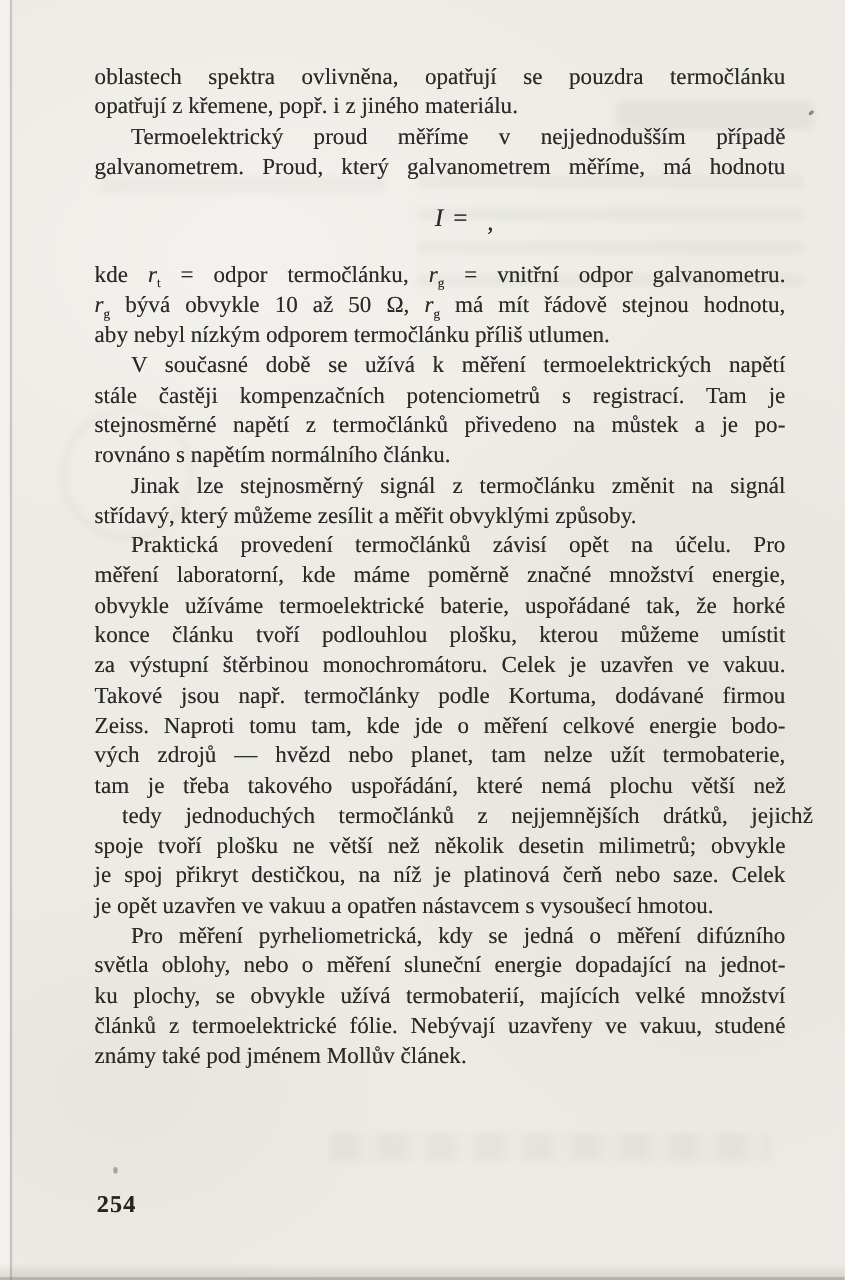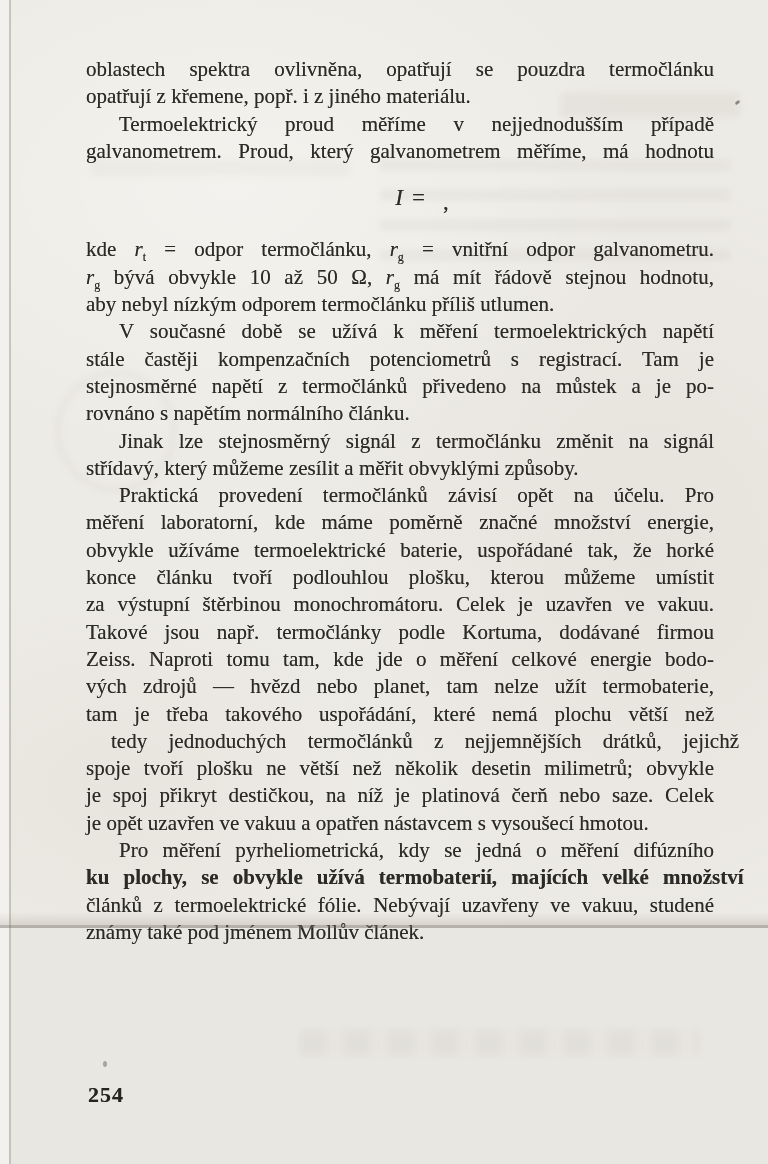--- a/index.html
+++ b/index.html
@@ -2,21 +2,21 @@
 <html lang="cs"><head>
 <meta charset="utf-8">
 <style>
   html,body{margin:0;padding:0;}
   body{
     width:768px;height:1164px;overflow:hidden;
     font-family:"Liberation Serif","DejaVu Serif",serif;
     background:#e9e7e1;
   }
   .page{
-    position:relative;width:768px;height:928px;
+    position:relative;width:768px;height:1164px;
     background:
       radial-gradient(ellipse 600px 400px at 30% 20%, rgba(255,255,255,0.35), rgba(255,255,255,0) 70%),
       radial-gradient(ellipse 500px 600px at 85% 60%, rgba(197,191,180,0.18), rgba(197,191,180,0) 70%),
       radial-gradient(ellipse 400px 300px at 15% 85%, rgba(210,204,194,0.20), rgba(210,204,194,0) 70%),
       #edebe5;
     color:#2b2a26;
   }
   
   .edge-left-strip{position:absolute;left:0;top:0;width:9px;height:1164px;background:#f3f1ed;}
   .edge-left-line{position:absolute;left:9px;top:0;width:2px;height:1164px;background:rgba(130,125,115,0.35);}
@@ -112,21 +112,22 @@
         <div class="line"><span class="lt" style="word-spacing: 7.5px;"><span>za výstupní štěrbinou monochromátoru. Celek je uzavřen ve vakuu.</span></span></div>
         <div class="line"><span class="lt" style="word-spacing: 11.86px;"><span>Takové jsou např. termočlánky podle Kortuma, dodávané firmou</span></span></div>
         <div class="line"><span class="lt" style="word-spacing: 8.14px;"><span>Zeiss. Naproti tomu tam, kde jde o měření celkové energie bodo-</span></span></div>
         <div class="line"><span class="lt" style="word-spacing: 11.01px;"><span>vých zdrojů — hvězd nebo planet, tam nelze užít termobaterie,</span></span></div>
         <div class="line"><span class="lt" style="word-spacing: 11.6px;"><span>tam je třeba takového uspořádání, které nemá plochu větší než</span></span></div>
         <div class="line"><span class="lt" style="word-spacing: 16.13px; margin-left: 25px;"><span>tedy jednoduchých termočlánků z nejjemnějších drátků, jejichž</span></span></div>
         <div class="line"><span class="lt" style="word-spacing: 8.15px;"><span>spoje tvoří plošku ne větší než několik desetin milimetrů; obvykle</span></span></div>
         <div class="line"><span class="lt" style="word-spacing: 6.46px;"><span>je spoj přikryt destičkou, na níž je platinová čerň nebo saze. Celek</span></span></div>
         <div class="line last"><span class="lt"><span>je opět uzavřen ve vakuu a opatřen nástavcem s vysoušecí hmotou.</span></span></div>
         <div class="line indent"><span class="lt" style="word-spacing: 9.13px;"><span>Pro měření pyrheliometrická, kdy se jedná o měření difúzního</span></span></div>
-        <div class="line"><span class="lt" style="word-spacing: 8.84px; font-weight: bold;"><span>ku plochy, se obvykle užívá termobaterií, majících velké množství</span></span></div>
+        <div class="line"><span class="lt" style="word-spacing: 6.86px;"><span>světla oblohy, nebo o měření sluneční energie dopadající na jednot-</span></span></div>
+        <div class="line"><span class="lt" style="word-spacing: 8.84px;"><span>ku plochy, se obvykle užívá termobaterií, majících velké množství</span></span></div>
         <div class="line"><span class="lt" style="word-spacing: 6.34px;"><span>článků z termoelektrické fólie. Nebývají uzavřeny ve vakuu, studené</span></span></div>
         <div class="line last"><span class="lt"><span>známy také pod jménem Mollův článek.</span></span></div>
       </div>
 
   </div>
 
   <div class="page-number">254</div>
 
   <div class="edge-bottom"></div>
   <div class="edge-bottom-line"></div>

